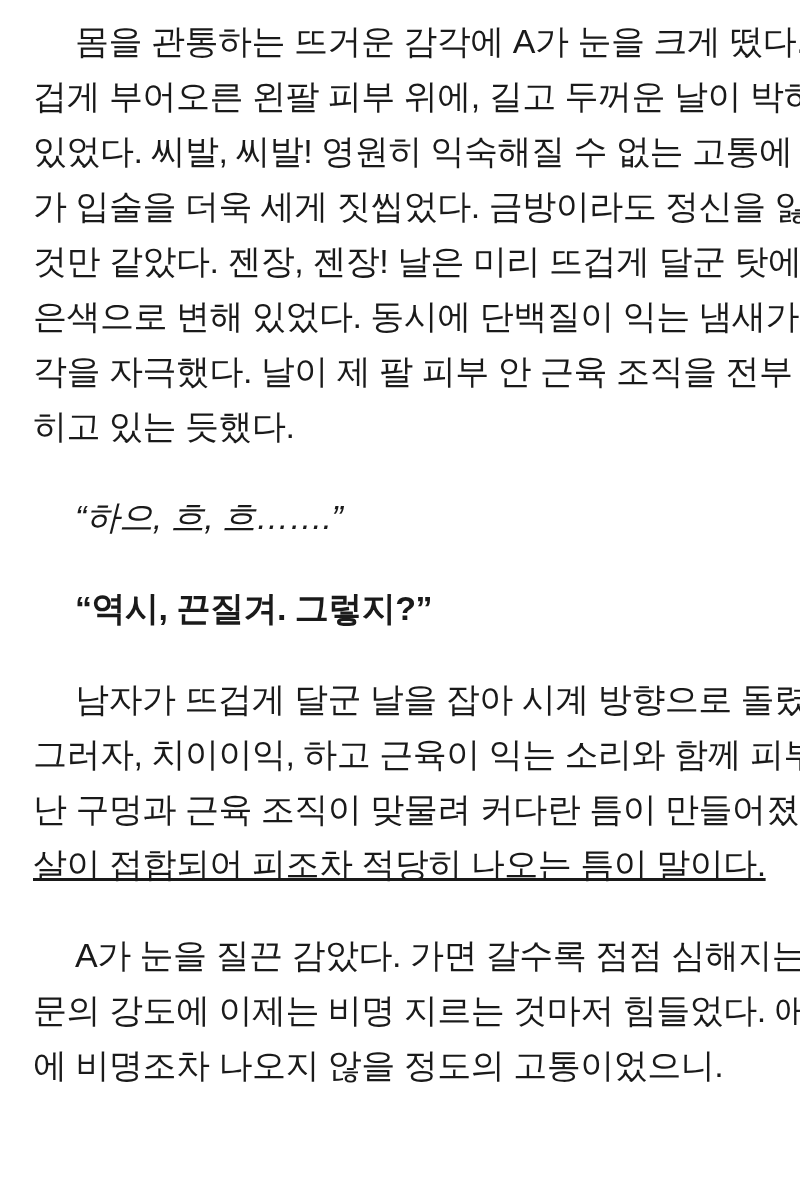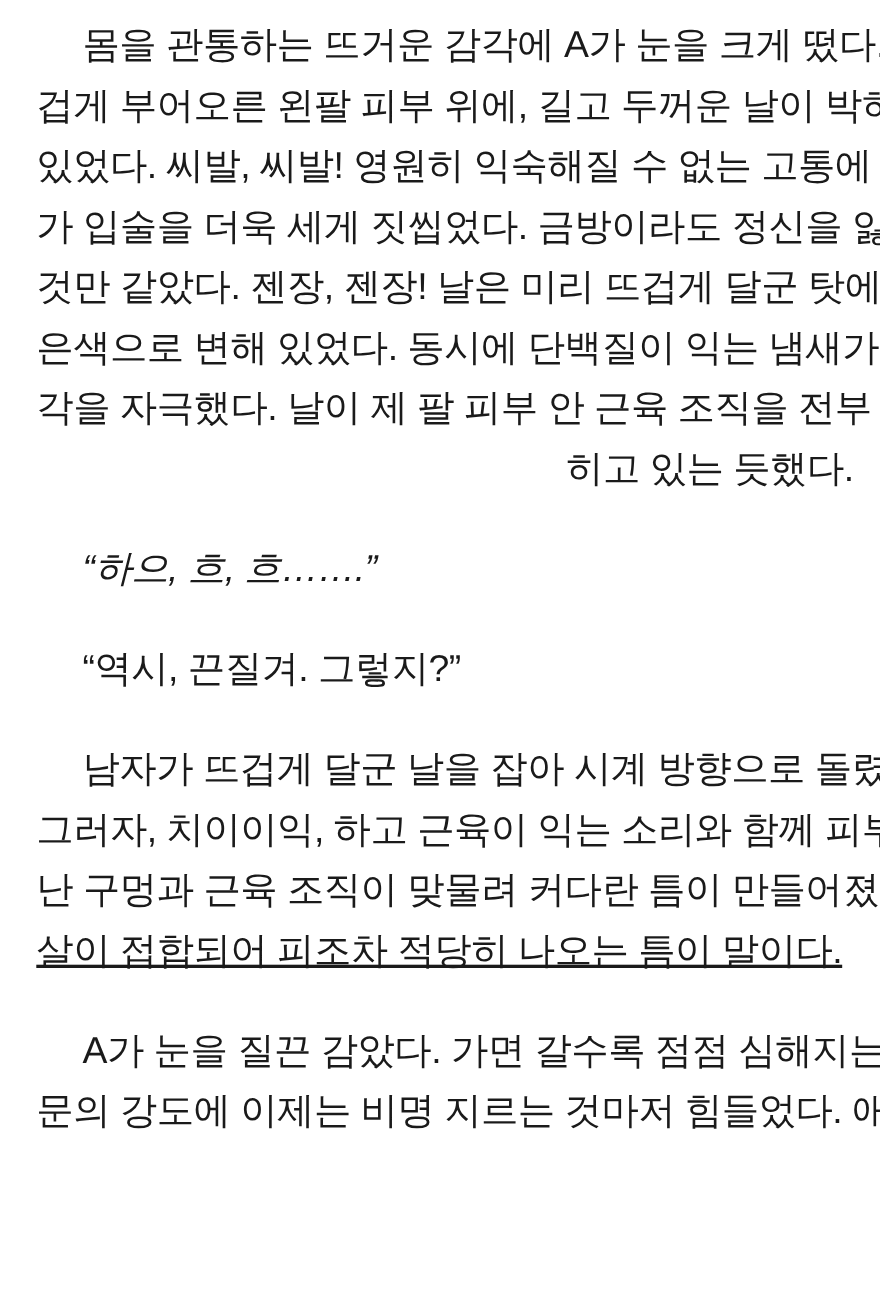--- a/index.html
+++ b/index.html
@@ -47,37 +47,38 @@
 <main class="reader-page">
 
   <p class="para">
     <span class="line first" style="display: block;">몸을 관통하는 뜨거운 감각에 A가 눈을 크게 떴다. 뜨</span>
     <span class="line" style="display: block;">겁게 부어오른 왼팔 피부 위에, 길고 두꺼운 날이 박혀</span>
     <span class="line" style="display: block;">있었다. 씨발, 씨발! 영원히 익숙해질 수 없는 고통에 A</span>
     <span class="line" style="display: block;">가 입술을 더욱 세게 짓씹었다. 금방이라도 정신을 잃을</span>
     <span class="line" style="display: block;">것만 같았다. 젠장, 젠장! 날은 미리 뜨겁게 달군 탓에 붉</span>
     <span class="line" style="display: block;">은색으로 변해 있었다. 동시에 단백질이 익는 냄새가 후</span>
     <span class="line" style="display: block;">각을 자극했다. 날이 제 팔 피부 안 근육 조직을 전부 익</span>
-    <span class="line" style="display: block; text-align: right;">히고 있는 듯했다.</span>
+    <span class="line" style="display: block;">히고 있는 듯했다.</span>
   </p>
 
   <p class="para">
     <span class="line first" style="display: block; font-style: italic;">“하으, 흐, 흐…….”</span>
   </p>
 
   <p class="para">
-    <span class="line first" style="display: block;">“역시, 끈질겨. 그렇지?”</span>
+    <span class="line first" style="display: block; font-weight: bold;">“역시, 끈질겨. 그렇지?”</span>
   </p>
 
   <p class="para">
     <span class="line first" style="display: block;">남자가 뜨겁게 달군 날을 잡아 시계 방향으로 돌렸다.</span>
     <span class="line" style="display: block;">그러자, 치이이익, 하고 근육이 익는 소리와 함께 피부에</span>
     <span class="line" style="display: block;">난 구멍과 근육 조직이 맞물려 커다란 틈이 만들어졌다.</span>
     <span class="line" style="display: block; text-decoration: underline;">살이 접합되어 피조차 적당히 나오는 틈이 말이다.</span>
   </p>
 
 
   <p class="para">
     <span class="line first" style="display: block;">A가 눈을 질끈 감았다. 가면 갈수록 점점 심해지는 고</span>
     <span class="line" style="display: block;">문의 강도에 이제는 비명 지르는 것마저 힘들었다. 애초</span>
+    <span class="line" style="display: block;">에 비명조차 나오지 않을 정도의 고통이었으니.</span>
   </p>
 
 </main>
 
 </body></html>

